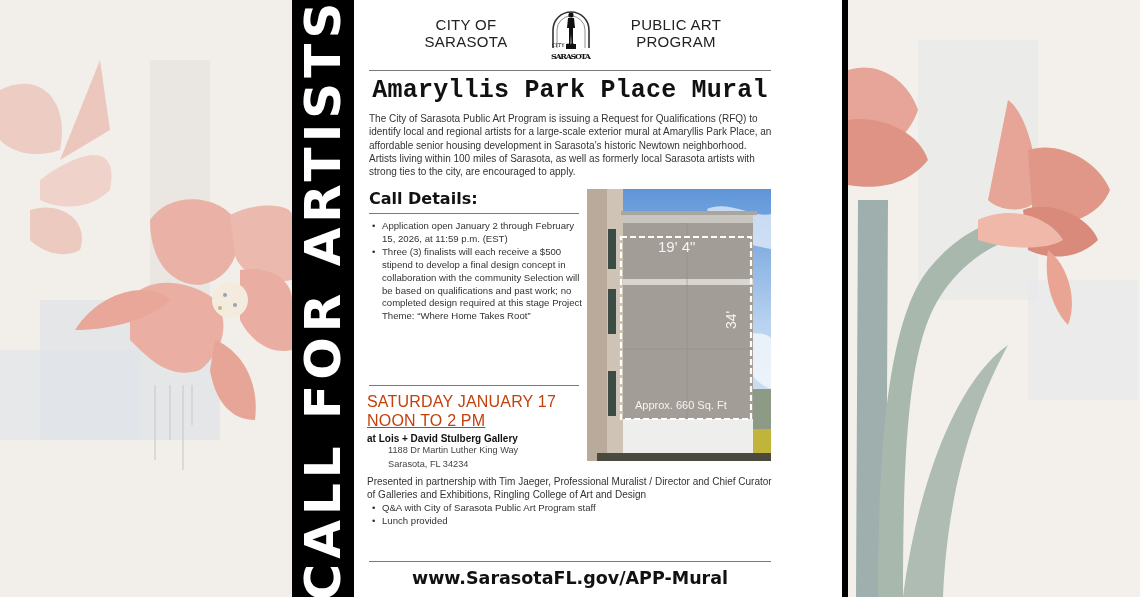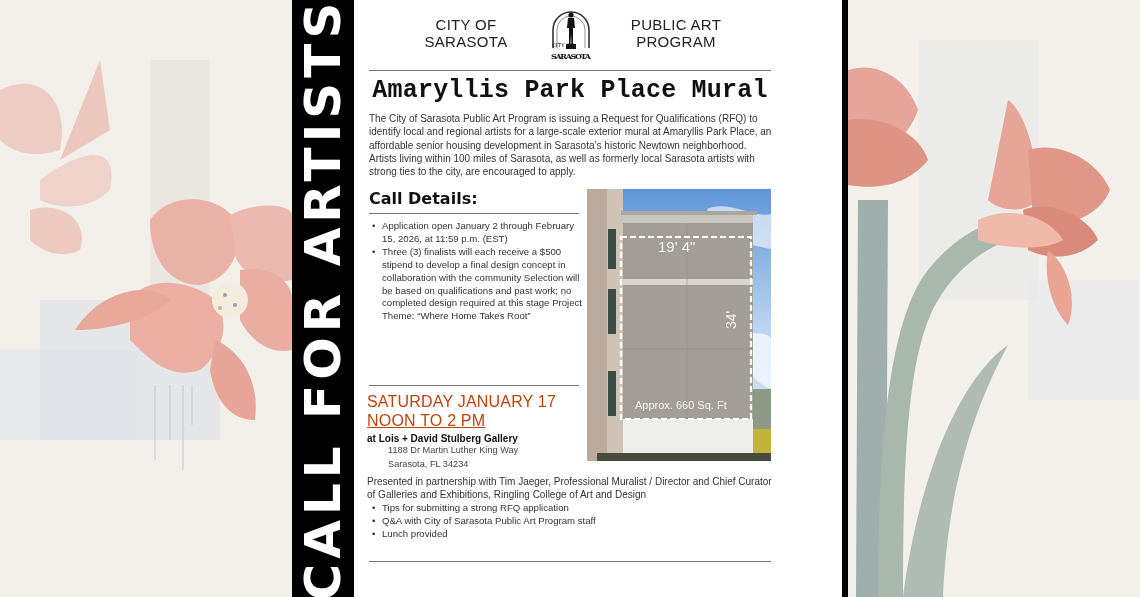--- a/index.html
+++ b/index.html
@@ -218,21 +218,21 @@
   <div class="sec-rule" style="top:385px;"></div>
   <div class="ws-when" style="top:393px;">SATURDAY JANUARY 17</div>
   <div class="ws-when" style="top:412px;text-decoration:underline;">NOON TO 2 PM</div>
   <div class="ws-venue">at Lois + David Stulberg Gallery</div>
   <div class="ws-addr" style="top:445px;">1188 Dr Martin Luther King Way</div>
   <div class="ws-addr" style="top:459px;">Sarasota, FL 34234</div>
 
   <div class="partner-text">Presented in partnership with Tim Jaeger, Professional Muralist / Director and Chief Curator of Galleries and Exhibitions, Ringling College of Art and Design</div>
 
   <ul class="bul ws-list">
-    <li>Tips for submitting a strong RFQ application</li>
     <li>Q&amp;A with City of Sarasota Public Art Program staff</li>
     <li>Lunch provided</li>
   </ul>
 
 
   <div class="rule rule-bottom"></div>
 
+  <div class="url">www.SarasotaFL.gov/APP-Mural</div>
 </div>
 
 </body></html>

